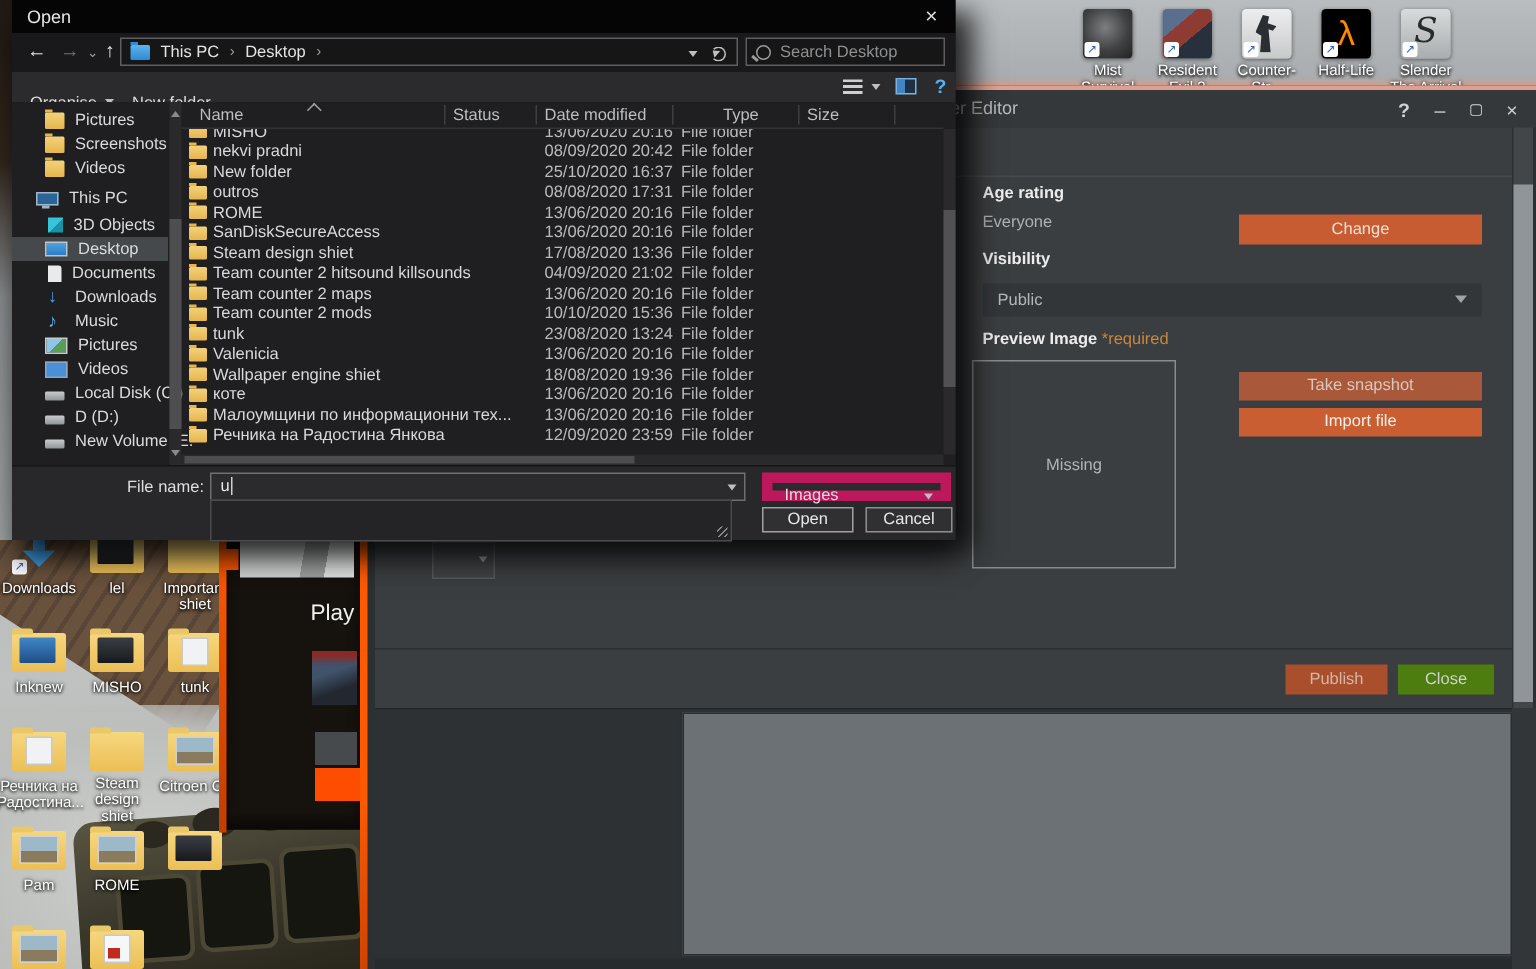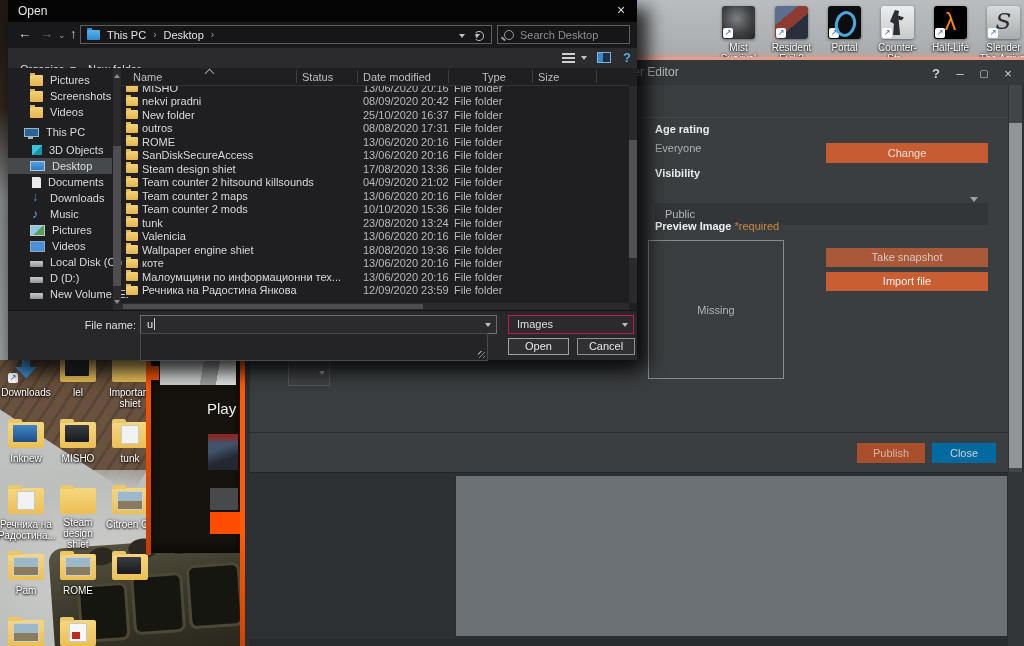--- a/index.html
+++ b/index.html
@@ -96,31 +96,31 @@
   .ed-ctrl{width:24px;text-align:center;color:#cfd1d2;font-size:13px;line-height:22px;}
   .ed-max{font-size:10px;}
   .ed-panel{position:absolute;left:5px;top:28px;width:758px;height:387px;background:#3b3e40;border-bottom:1px solid #232527;}
   .ed-div1{position:absolute;left:0;top:32px;width:100%;height:1px;background:#474a4d;}
   .ed-div2{position:absolute;left:0;top:347px;width:100%;height:1px;background:#2c2f31;}
   .ed-lbl{position:absolute;font-size:11px;font-weight:bold;color:#ececec;}
   .ed-val{position:absolute;font-size:11px;color:#aeb0b2;}
   .ed-req{font-weight:normal;color:#c9873b;}
   .ed-btn{position:absolute;font-size:11px;text-align:center;cursor:default;}
   .btn-change{left:576px;top:58px;width:162px;height:20px;line-height:20px;background:#c75c33;color:#f3ded2;}
-  .sel-public{position:absolute;left:405px;top:118px;width:333px;height:22px;background:#333639;color:#b4b6b8;
+  .sel-public{position:absolute;left:405px;top:104px;width:333px;height:22px;background:#333639;color:#b4b6b8;
       font-size:11px;line-height:22px;padding-left:10px;box-sizing:border-box;}
   .sel-caret{position:absolute;right:10px;top:9px;width:0;height:0;border:4px solid transparent;border-top:5px solid #9fa1a3;}
   .missing-box{position:absolute;left:398px;top:155px;width:134px;height:137px;border:1px solid #898c8e;
       display:flex;align-items:center;justify-content:center;color:#b2b4b6;font-size:11px;}
   .btn-take{left:576px;top:163px;width:162px;height:19px;line-height:19px;background:#a9583a;color:#d8c7be;}
   .btn-import{left:576px;top:187px;width:162px;height:19px;line-height:19px;background:#c95e33;color:#f6efe9;}
   .behind-combo{position:absolute;left:38px;top:276px;width:40px;height:23px;background:#3f4244;border:1px solid #55585a;}
   .behind-combo::after{content:"";position:absolute;right:4px;top:9px;border:3px solid transparent;border-top:4px solid #8d8f91;}
   .btn-publish{left:607px;top:358px;width:68px;height:20px;line-height:20px;background:#aa4f2c;color:#d3b6a6;}
-  .btn-closed{left:682px;top:358px;width:64px;height:20px;line-height:20px;background:#0369a1;color:#cfd1d2;}
+  .btn-closed{left:682px;top:358px;width:64px;height:20px;line-height:20px;background:#4d7c0f;color:#cfd1d2;}
   .ed-sb-track{position:absolute;left:764px;top:28px;width:13px;height:387px;background:#434648;}
   .ed-sb-thumb{position:absolute;left:0;top:38px;width:13px;height:345px;background:#8f9598;}
   .ed-leftdark{position:absolute;left:5px;top:418px;width:203px;height:167px;background:#2e3133;}
   .ed-viewport{position:absolute;left:210px;top:418px;width:553px;height:162px;background:#6b7175;border:1px solid #2a2d2f;box-sizing:border-box;}
   .ed-bottom{position:absolute;left:5px;top:582px;width:772px;height:7px;background:#282b2d;}
   .ed-right{position:absolute;left:763px;top:415px;width:16px;height:174px;background:#333639;}
 
   
   #open-dialog{left:8px;top:0;width:629px;height:359px;background:#202022;
      box-shadow:12px 8px 16px rgba(0,0,0,.65),0 14px 18px rgba(0,0,0,.5);font-size:11px;color:#d6d7d8;}
@@ -203,21 +203,21 @@
   .fl-vthumb{position:absolute;left:0;top:54px;width:8px;height:118px;background:#515154;}
   .fl-hscroll{position:absolute;left:0;top:235px;width:508px;height:7px;background:#2a2a2c;}
   .fl-hthumb{position:absolute;left:2px;top:1px;width:300px;height:5px;background:#4d4d4f;}
 
   .od-footer{position:absolute;left:0;top:310px;width:100%;height:49px;background:#28282a;border-top:1px solid #151517;}
   .fn-label{position:absolute;left:40px;top:8px;width:88px;text-align:right;color:#dedfe0;}
   .fn-combo{position:absolute;left:132px;top:4px;width:357px;height:19px;background:#2b2b2d;border:1px solid #6e6e70;box-sizing:border-box;}
   .fn-text{position:absolute;left:6px;top:2px;color:#e8e8e9;}
   .fn-text::after{content:"";border-left:1px solid #cfcfcf;margin-left:1px;}
   .combo-caret{position:absolute;right:5px;top:7px;border:3.5px solid transparent;border-top:4.5px solid #bdbebf;}
-  .ft-combo{position:absolute;left:500px;top:4px;width:126px;height:19px;background:#2b2b2d;border:1px solid #be185d;box-sizing:border-box;color:#dedfe0;}
+  .ft-combo{position:absolute;left:500px;top:4px;width:126px;height:19px;background:#2b2b2d;border:7px solid #be185d;box-sizing:border-box;color:#dedfe0;}
   .ft-text{position:absolute;left:8px;top:2px;}
   .od-btn{position:absolute;top:27px;height:17px;background:#303032;border:1px solid #8f8f91;box-sizing:border-box;
      color:#e7e7e8;text-align:center;line-height:15px;}
   .btn-open{left:500px;width:61px;border-color:#a0a0a2;}
   .btn-cancel{left:569px;width:58px;}
   .autocomplete{position:absolute;left:132px;top:333px;width:348px;height:28px;background:#242426;border:1px solid #4a4a4c;box-sizing:border-box;z-index:5;}
   .ac-item{height:13px;background:#1e63c8;color:#fff;line-height:13px;padding-left:6px;}
   .ac-grip{position:absolute;right:2px;bottom:2px;width:7px;height:7px;
      background:repeating-linear-gradient(135deg,transparent 0 2px,#8a8a8c 2px 3px);}
 </style>
@@ -380,26 +380,20 @@
       <span class="dlabel">Mist Survival</span>
     </div>
 
     <div class="gcell">
       <span class="gic" data-kind="re2">
         <span class="badge" style="display:block"></span>
       </span>
       <span class="dlabel">Resident Evil 2</span>
     </div>
 
-    <div class="gcell">
-      <span class="gic" data-kind="portal">
-        <span class="badge" style="display:block"></span>
-      </span>
-      <span class="dlabel">Portal</span>
-    </div>
 
     <div class="gcell">
       <span class="gic" data-kind="cs">
         <span class="badge" style="display:block"></span>
       </span>
       <span class="dlabel">Counter-Str...</span>
     </div>
 
     <div class="gcell">
       <span class="gic" data-kind="hl">

